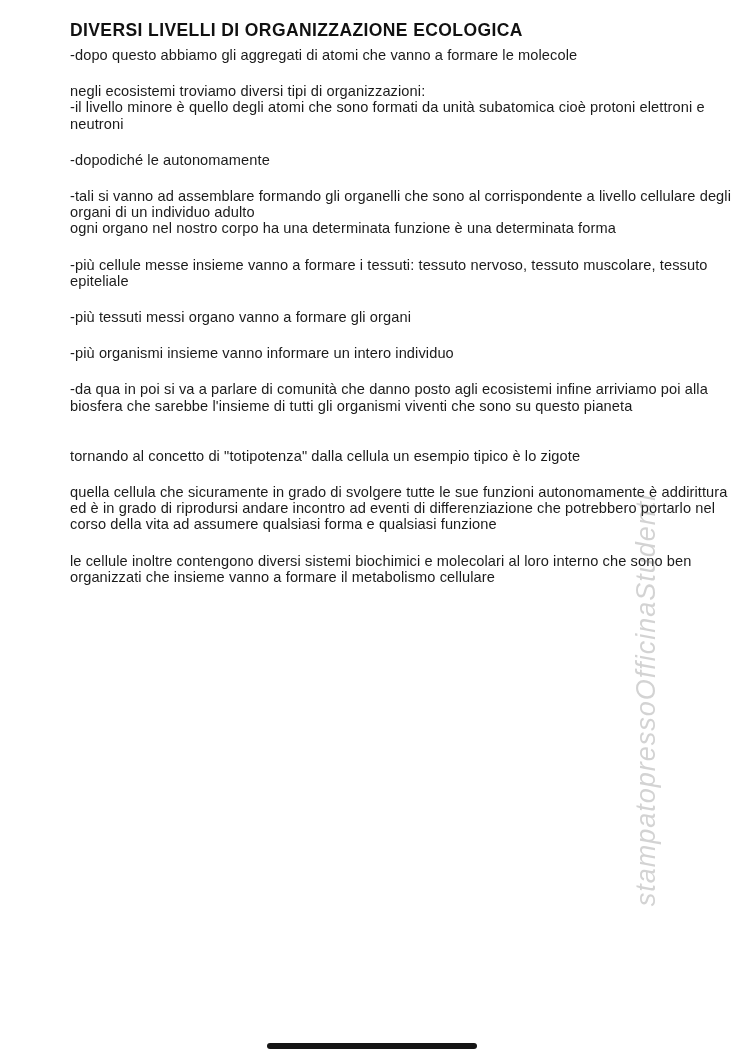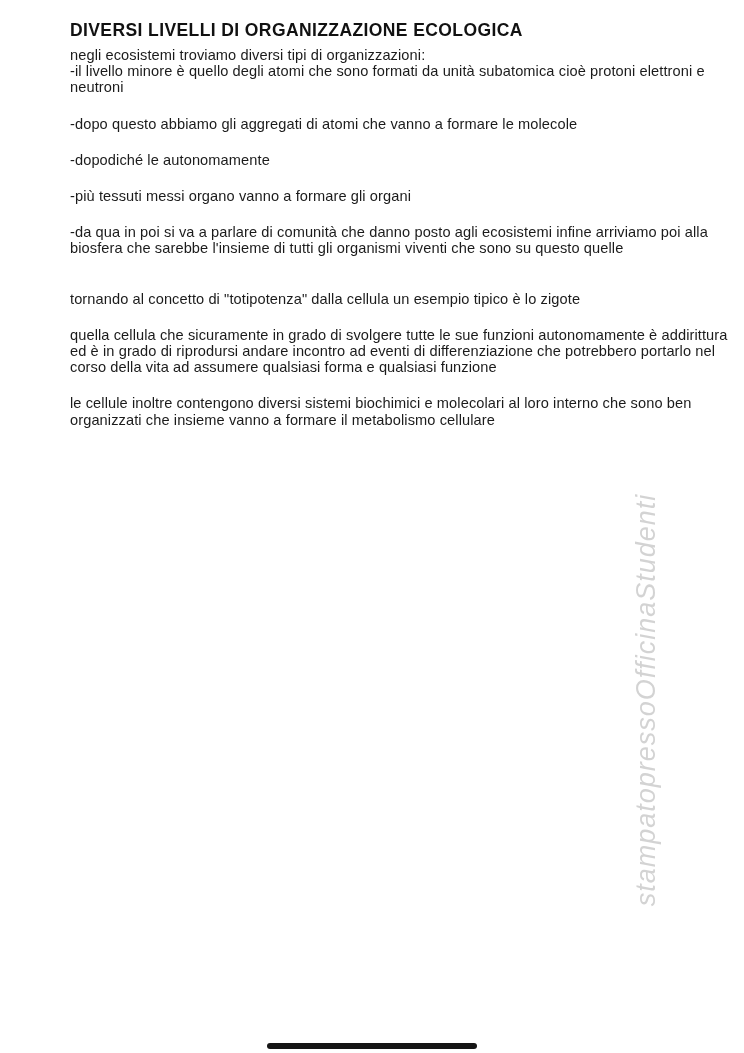--- a/index.html
+++ b/index.html
@@ -66,26 +66,30 @@
     background: #151515;
   }
 </style>
 </head>
 <body>
 
 <div class="page">
   <div class="content">
     <h1 class="title">DIVERSI LIVELLI DI ORGANIZZAZIONE ECOLOGICA</h1>
     <div id="paragraphs">
+        <p class="para">-dopo questo abbiamo gli aggregati di atomi che vanno a formare le molecole</p>
         <p class="para">negli ecosistemi troviamo diversi tipi di organizzazioni:
 -il livello minore è quello degli atomi che sono formati da unità subatomica cioè protoni elettroni e neutroni</p>
-        <p class="para">-dopo questo abbiamo gli aggregati di atomi che vanno a formare le molecole</p>
         <p class="para">-dopodiché le autonomamente</p>
+        <p class="para">-tali si vanno ad assemblare formando gli organelli che sono al corrispondente a livello cellulare degli organi di un individuo adulto
+ogni organo nel nostro corpo ha una determinata funzione è una determinata forma</p>
+        <p class="para">-più cellule messe insieme vanno a formare i tessuti: tessuto nervoso, tessuto muscolare, tessuto epiteliale</p>
         <p class="para">-più tessuti messi organo vanno a formare gli organi</p>
-        <p class="para">-da qua in poi si va a parlare di comunità che danno posto agli ecosistemi infine arriviamo poi alla biosfera che sarebbe l'insieme di tutti gli organismi viventi che sono su questo quelle</p>
+        <p class="para">-più organismi insieme vanno informare un intero individuo</p>
+        <p class="para">-da qua in poi si va a parlare di comunità che danno posto agli ecosistemi infine arriviamo poi alla biosfera che sarebbe l'insieme di tutti gli organismi viventi che sono su questo pianeta</p>
         <p class="para gap-large">tornando al concetto di "totipotenza" dalla cellula un esempio tipico è lo zigote</p>
         <p class="para">quella cellula che sicuramente in grado di svolgere tutte le sue funzioni autonomamente è addirittura ed è in grado di riprodursi andare incontro ad eventi di differenziazione che potrebbero portarlo nel corso della vita ad assumere qualsiasi forma e qualsiasi funzione</p>
         <p class="para">le cellule inoltre contengono diversi sistemi biochimici e molecolari al loro interno che sono ben organizzati che insieme vanno a formare il metabolismo cellulare</p>
       </div>
   </div>
 
   <div class="watermark">stampatopressoOfficinaStudenti</div>
 
   <div class="home-indicator"></div>
 </div>

